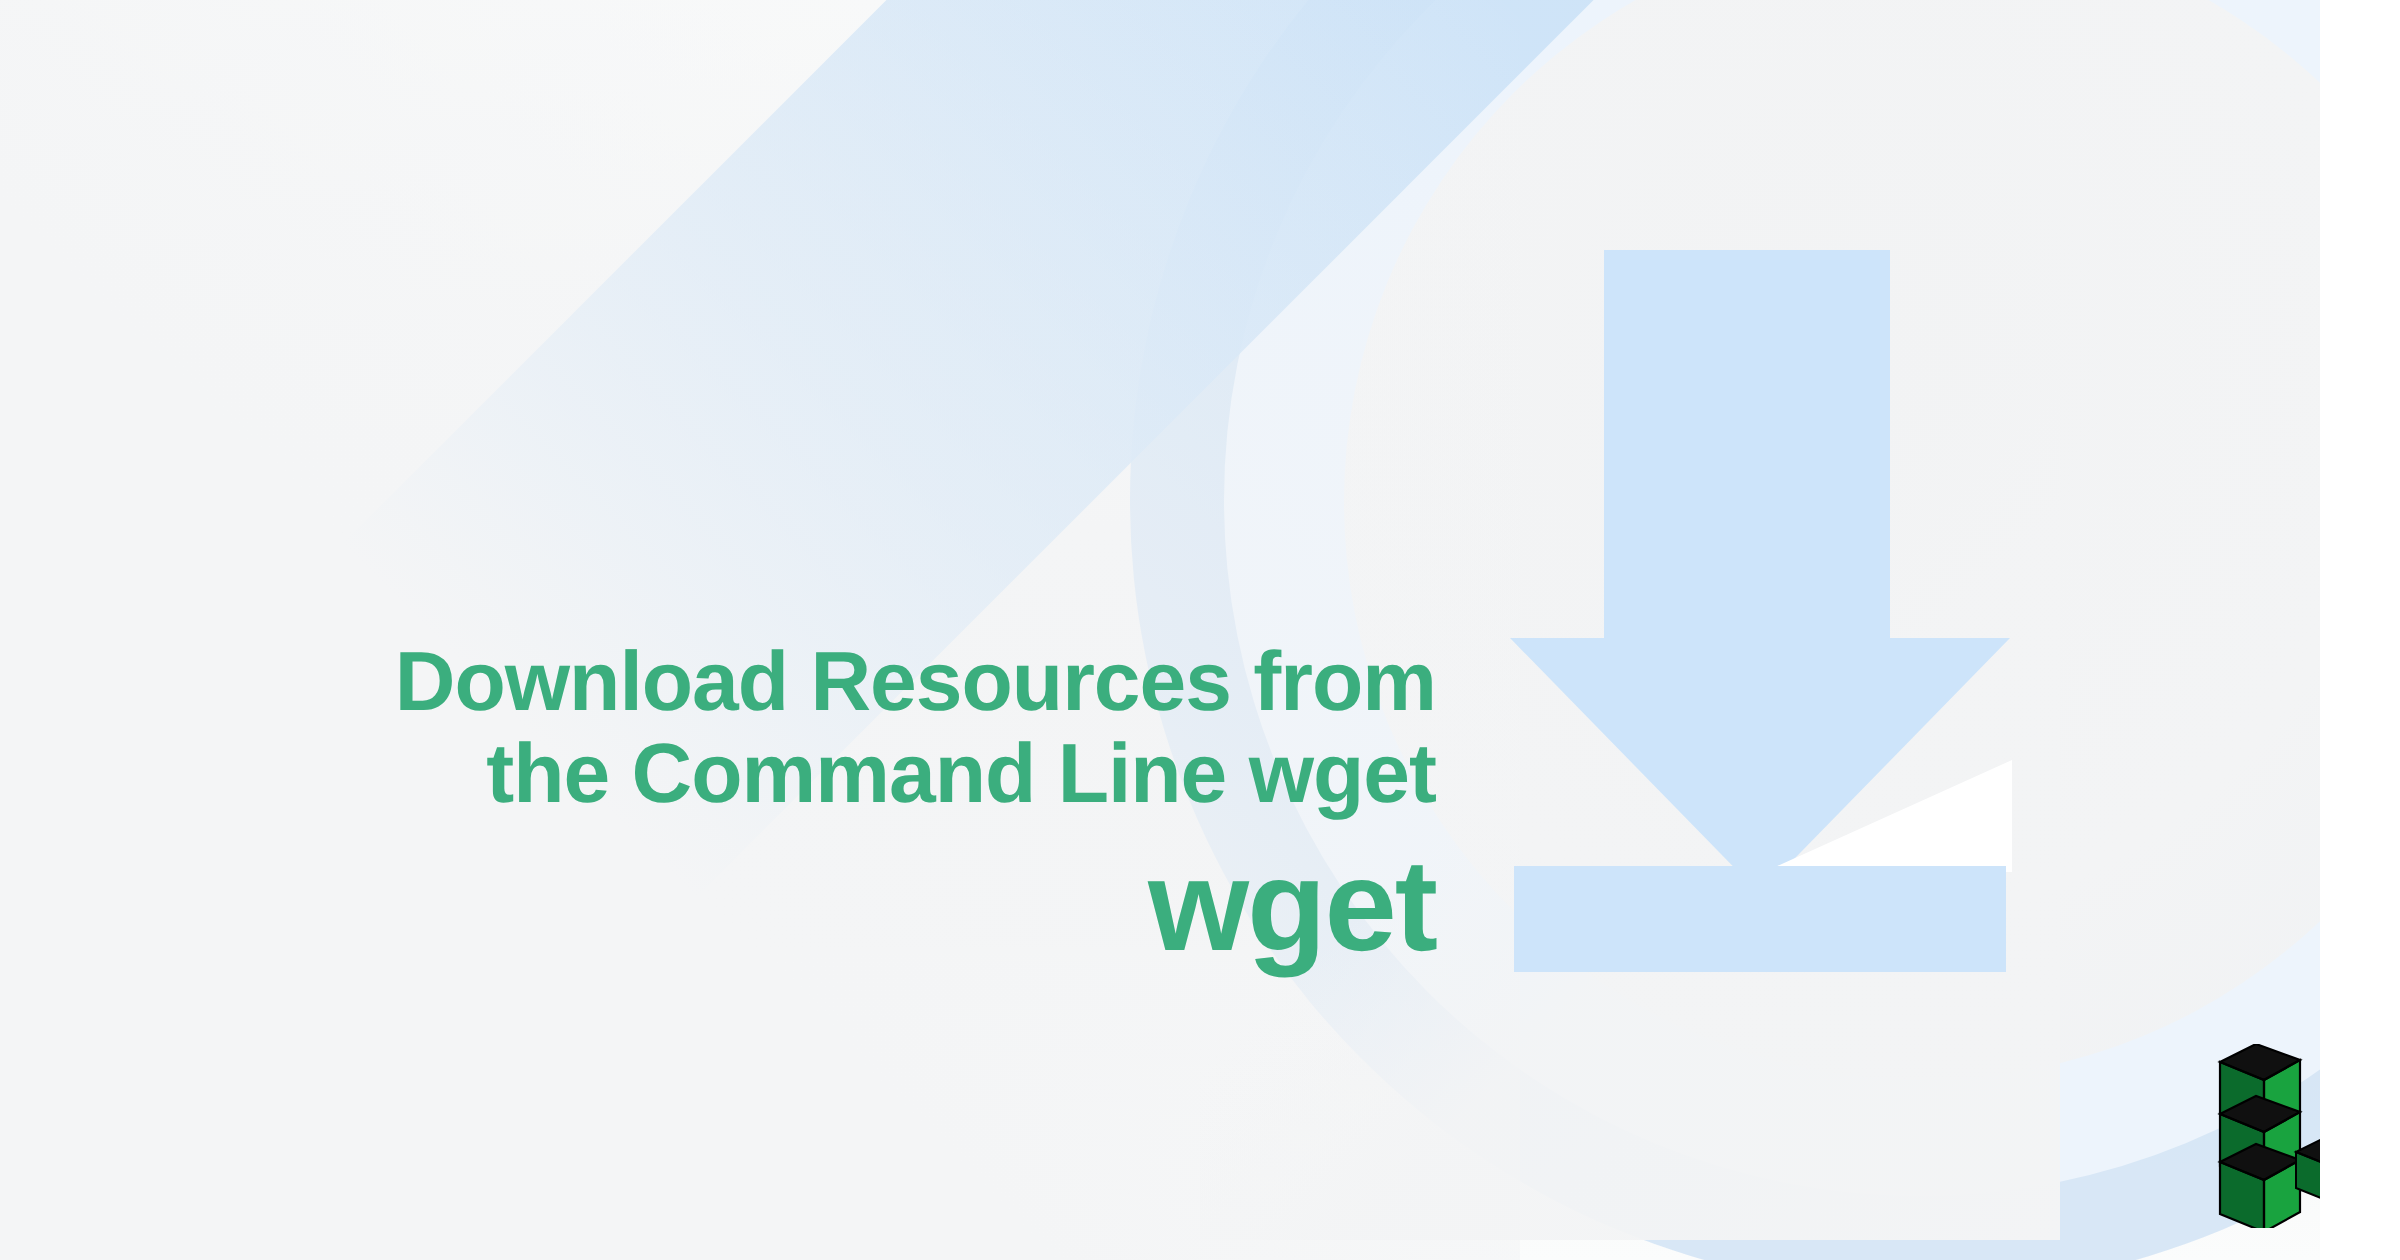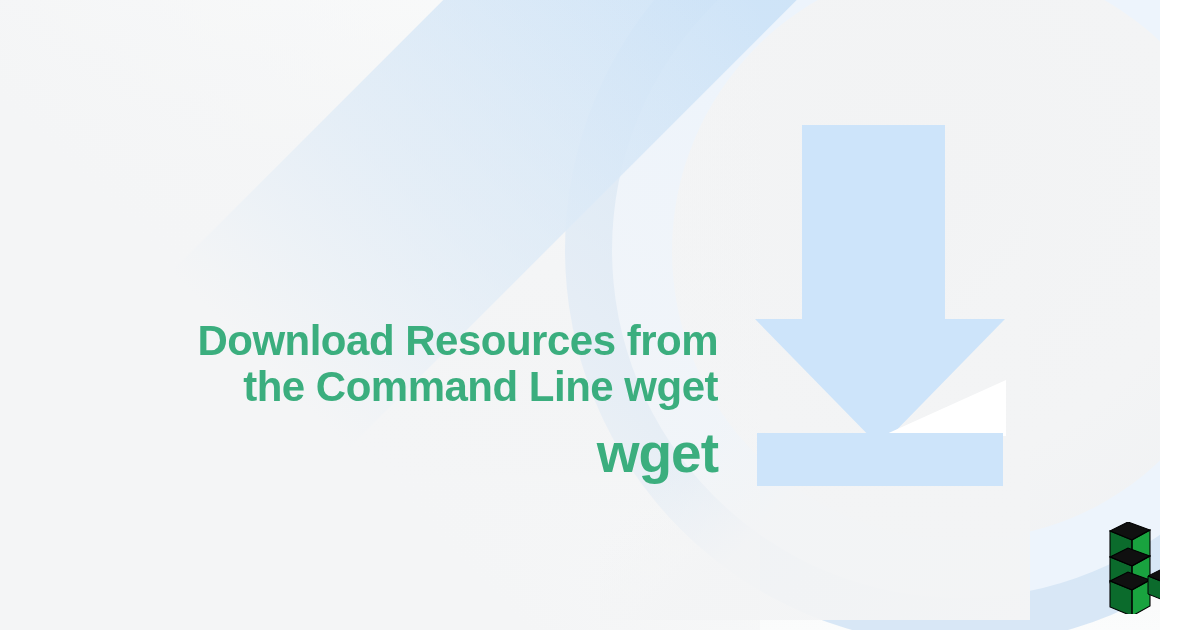--- a/index.html
+++ b/index.html
@@ -101,21 +101,21 @@
     letter-spacing:-.5px;
   }
   .hl-line{
     display:block;
     font-size:42px;
     line-height:46px;
     white-space:nowrap;
   }
   .hl-emph{
     display:block;
-    font-size:55px;
+    font-size:65px;
     line-height:82px;
     letter-spacing:-1px;
     margin-top:2px;
     white-space:nowrap;
   }
 
   
   .logo{position:absolute;left:1108px;top:522px;width:84px;height:92px;}
 </style>
 </head>

